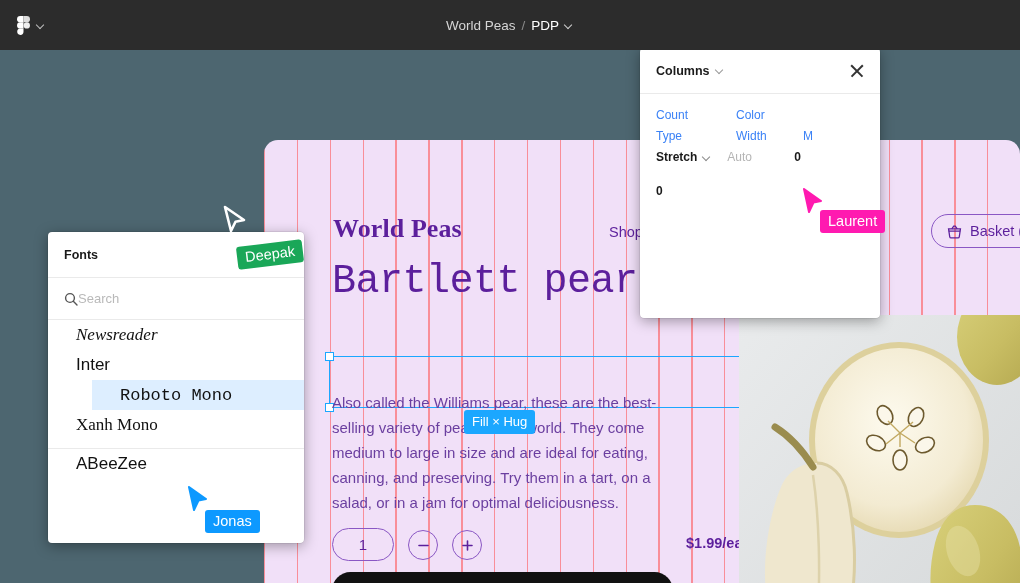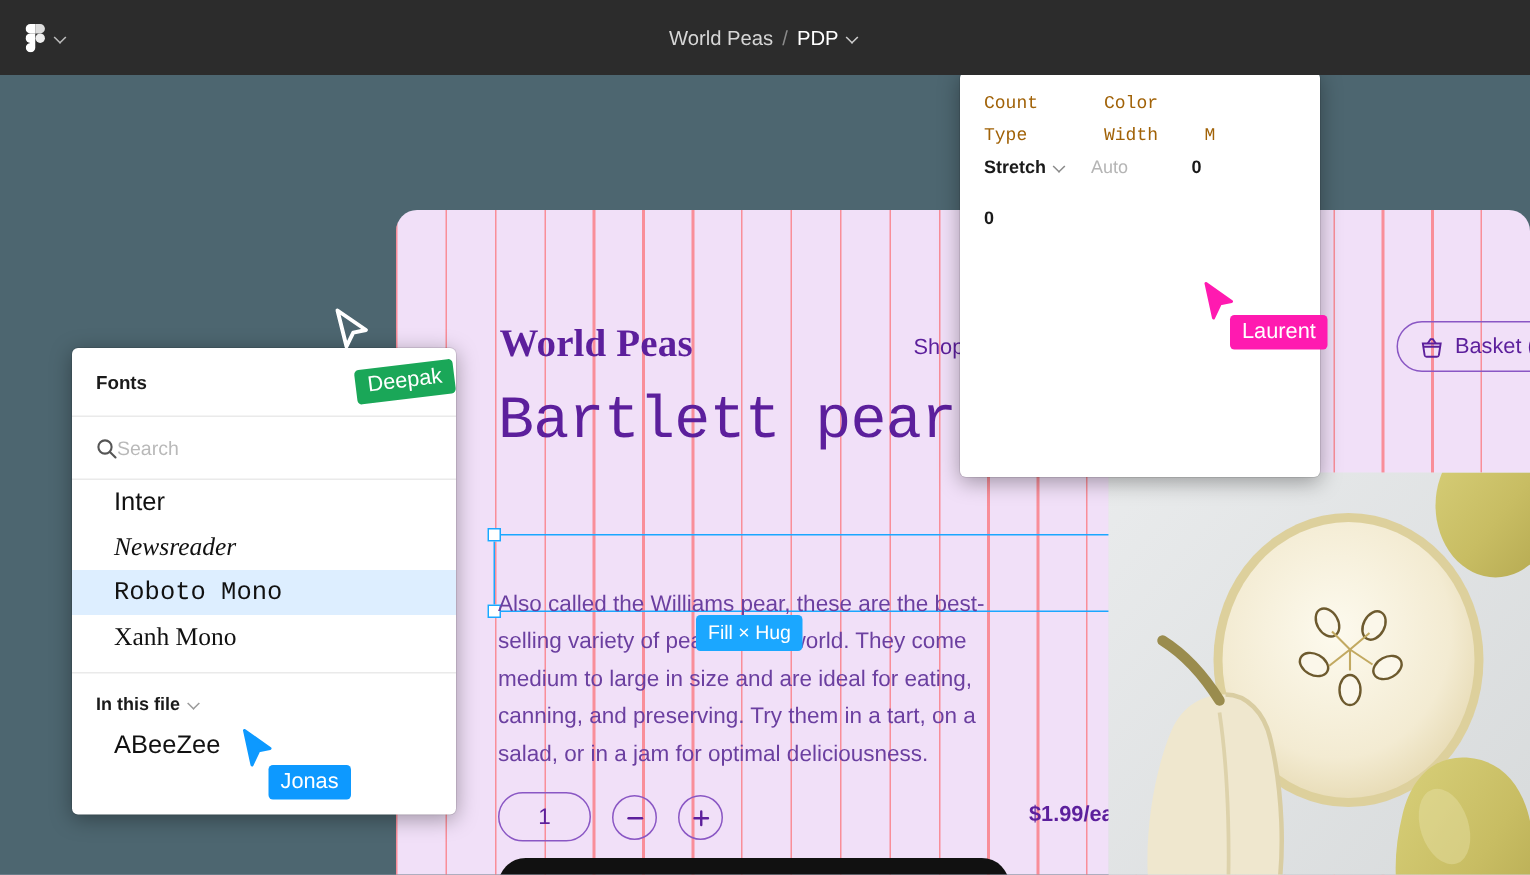--- a/index.html
+++ b/index.html
@@ -149,21 +149,21 @@
     content: ""; position: absolute; left: 1px; top: 8px; width: 16px; height: 1.5px;
     background: #333;
   }
   .xbtn::before { transform: rotate(45deg); }
   .xbtn::after  { transform: rotate(-45deg); }
 
   
   #columns-panel { left: 640px; top: 48px; width: 240px; height: 270px; }
   .cp-body { padding: 14px 16px 0; }
   .cp-row { display: flex; }
-  .cp-lbl { font-size: 12px; color: #a16207; font-family: Liberation Mono, monospace; }
+  .cp-lbl { font-size: 12px; color: #3b82f6; }
   .cp-val { font-size: 12px; color: #1a1a1a; font-weight: 700; }
   .cp-val.dim { color: #b5b5b5; font-weight: 400; }
   .num-input {
     width: 47px; height: 25px; border: 1.6px solid #1ba7ff; border-radius: 2px;
     display: flex; align-items: center; padding-left: 6px;
     font-size: 12px; font-weight: 700; color: #1a1a1a;
   }
   .num-input .hl { background: #bcdcff; }
   .swatch { width: 16px; height: 16px; display: flex; }
   .swatch i { display: block; width: 50%; height: 100%; }
@@ -174,21 +174,21 @@
   .search-row {
     display: flex; align-items: center; height: 42px;
     padding: 0 16px; border-bottom: 1px solid #eaeaea;
   }
   .search-input { font-size: 13px; color: #b9b9b9; }
   .sec-label { font-size: 12px; font-weight: 700; color: #1a1a1a; padding: 13px 16px 6px; display: flex; align-items: center; }
   .font-item {
     height: 30px; display: flex; align-items: center; padding: 0 16px 0 28px;
     font-size: 17px; color: #111;
   }
-  .font-item.sel { background: #ddeeff; }
+  .font-item.sel { background: #ddeeff; margin-left: 44px; }
   .fi-inter { font-family: "Liberation Sans", sans-serif; }
   .fi-news  { font-family: "Liberation Serif", serif; font-style: italic; }
   .fi-mono  { font-family: "Liberation Mono", monospace; }
   .fi-xanh  { font-family: "Liberation Serif", serif; }
   .file-sec { border-top: 1px solid #eaeaea; margin-top: 8px; }
 
   
   .cursor { position: absolute; z-index: 55; }
   .cur-label {
     position: absolute; color: #fff; font-size: 14.5px; font-weight: 500;
@@ -340,37 +340,42 @@
       </div>
     </div>
 
     <div class="cursor" style="left:222px; top:155px">
       <svg width="28" height="30" viewBox="0 0 28 30">
         <path d="M3 2l19 13-8.5 1.8L9 26z" fill="none" stroke="#fff" stroke-width="2.6" stroke-linejoin="round"></path>
       </svg>
       <div class="cur-label" style="left:15px; top:38px; background:#1aa758; transform:rotate(-7deg);">Deepak</div>
     </div>
 
-    <div class="cursor" style="left:161px; top:436px">
+    <div class="cursor" style="left:187px; top:436px">
       <svg width="24" height="26" viewBox="0 0 24 26">
         <path d="M2 1l17 12-7.5 1.6L7 24z" fill="#0d99ff" stroke="#0d99ff" stroke-width="2" stroke-linejoin="round"></path>
       </svg>
       <div class="cur-label" style="left:18px; top:24px; background:#0d99ff;">Jonas</div>
     </div>
 
     <div class="cursor" style="left:802px; top:138px">
       <svg width="24" height="26" viewBox="0 0 24 26">
         <path d="M2 1l17 12-7.5 1.6L7 24z" fill="#ff1ab0" stroke="#ff1ab0" stroke-width="2" stroke-linejoin="round"></path>
       </svg>
       <div class="cur-label" style="left:18px; top:22px; background:#ff1ab0;">Laurent</div>
     </div>
 
   </div>
 
   <div class="panel" id="columns-panel">
+    <div class="panel-head">
+      <span class="panel-title">Columns</span>
+      <span class="chev"></span>
+      <span class="xbtn"></span>
+    </div>
     <div class="cp-body">
 
       <div class="cp-row" style="margin-bottom:7px">
         <span class="cp-lbl" style="width:80px">Count</span>
         <span class="cp-lbl">Color</span>
       </div>
 
 
       <div class="cp-row" style="margin-bottom:7px">
         <span class="cp-lbl" style="width:80px">Type</span>
@@ -398,27 +403,23 @@
     </div>
 
     <div class="search-row">
       <svg width="14" height="14" viewBox="0 0 14 14">
         <circle cx="6" cy="6" r="4.4" fill="none" stroke="#555" stroke-width="1.4"></circle>
         <path d="M9.3 9.3L13 13" stroke="#555" stroke-width="1.4" stroke-linecap="round"></path>
       </svg>
       <span class="search-input">Search</span>
     </div>
 
+    <div class="font-item fi-news">Newsreader</div>
     <div class="font-item fi-inter">Inter</div>
-    <div class="font-item fi-news">Newsreader</div>
     <div class="font-item fi-mono sel">Roboto Mono</div>
     <div class="font-item fi-xanh">Xanh Mono</div>
 
     <div class="file-sec">
-      <div class="sec-label">
-        <span>In this file</span>
-        <span class="chev" style="color:#9a9a9a; margin-left:6px"></span>
-      </div>
       <div class="font-item fi-inter">ABeeZee</div>
     </div>
   </div>
 
 </div>
 
 </body></html>

